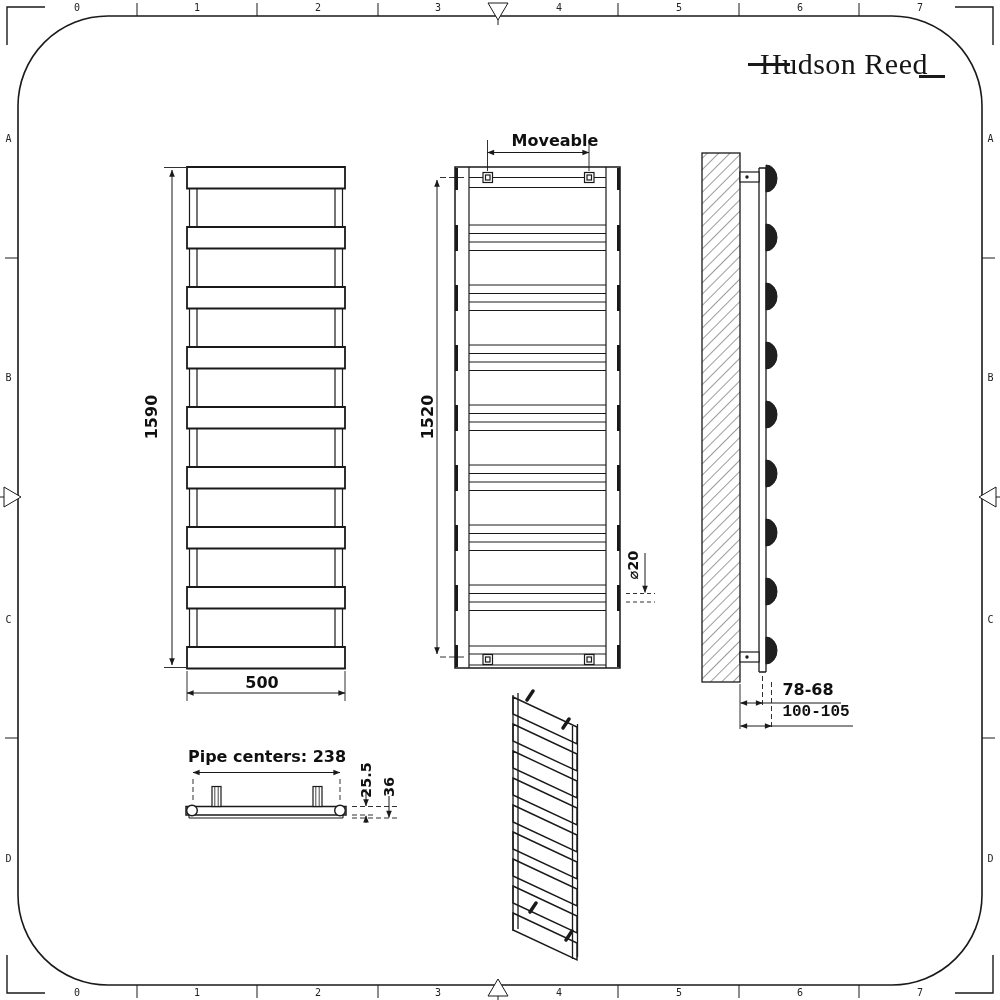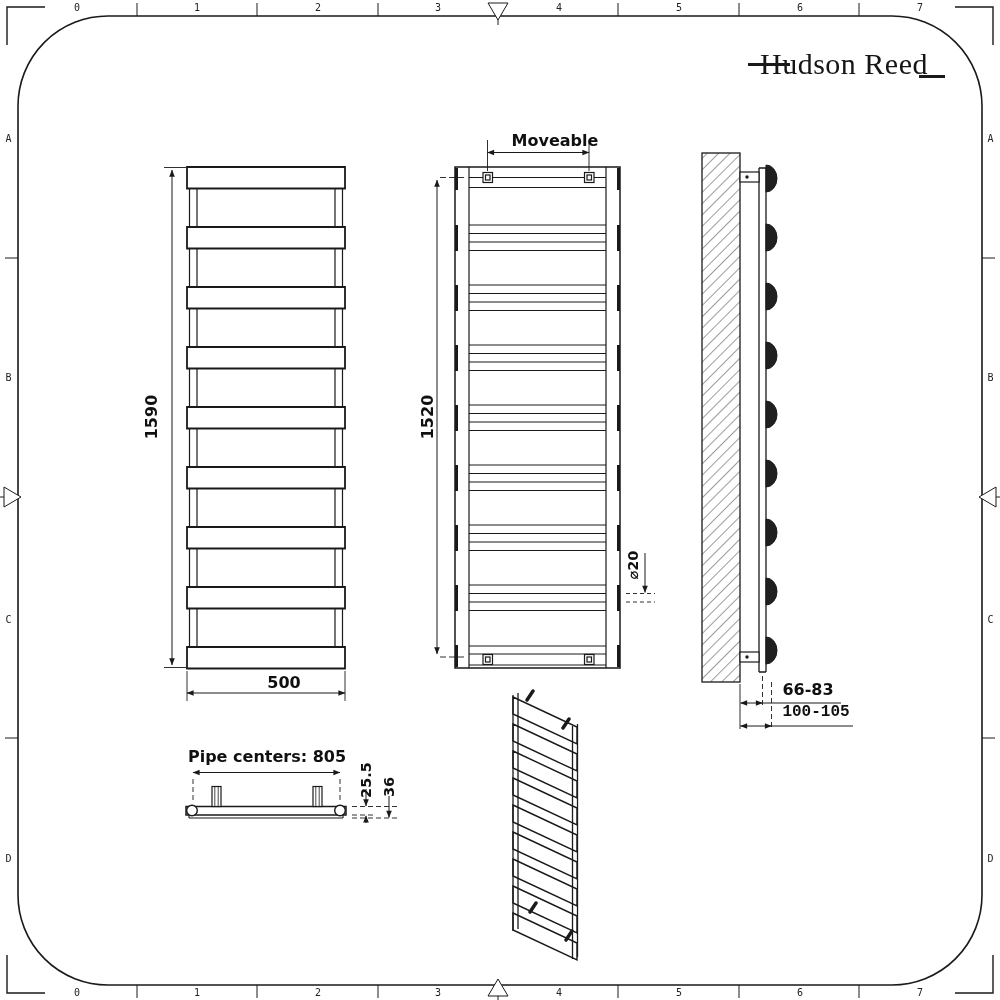--- a/index.html
+++ b/index.html
@@ -159,27 +159,27 @@
   </g>
 </svg>
 
   <div class="logo">
     <span>Hudson Reed</span>
   </div>
   <div class="logo-bar" style="left:748px;top:63px;width:42px;"></div>
   <div class="logo-bar" style="left:919px;top:75px;width:26px;"></div>
 
   <div class="lbl vtext" style="left:106px;top:408px;width:90px;height:18px;">1590</div>
-  <div class="lbl" style="left:244px;top:673px;width:80px;height:18px;">500</div>
+  <div class="lbl" style="left:222px;top:673px;width:80px;height:18px;">500</div>
   <div class="lbl" style="left:505px;top:131px;width:100px;height:18px;">Moveable</div>
   <div class="lbl vtext" style="left:382px;top:408px;width:90px;height:18px;">1520</div>
   <div class="lbl vtext small" style="left:603px;top:557px;width:60px;height:16px;">⌀20</div>
-  <div class="lbl" style="left:758px;top:680px;width:100px;height:18px;">66-83</div>
+  <div class="lbl" style="left:758px;top:680px;width:100px;height:18px;">78-68</div>
   <div class="lbl" style="left:756px;top:703px;width:120px;height:18px;font-family:Liberation Mono, monospace;">100-105</div>
-  <div class="lbl" style="left:167px;top:747px;width:200px;height:18px;">Pipe centers: 805</div>
+  <div class="lbl" style="left:167px;top:747px;width:200px;height:18px;">Pipe centers: 238</div>
   <div class="lbl vtext small" style="left:336px;top:772px;width:60px;height:16px;">25.5</div>
   <div class="lbl vtext small" style="left:359px;top:779px;width:60px;height:16px;">36</div>
 
   <div class="ruler" style="left:69px;top:1px;width:16px;height:13px;">0</div>
   <div class="ruler" style="left:189px;top:1px;width:16px;height:13px;">1</div>
   <div class="ruler" style="left:310px;top:1px;width:16px;height:13px;">2</div>
   <div class="ruler" style="left:430px;top:1px;width:16px;height:13px;">3</div>
   <div class="ruler" style="left:551px;top:1px;width:16px;height:13px;">4</div>
   <div class="ruler" style="left:671px;top:1px;width:16px;height:13px;">5</div>
   <div class="ruler" style="left:792px;top:1px;width:16px;height:13px;">6</div>

